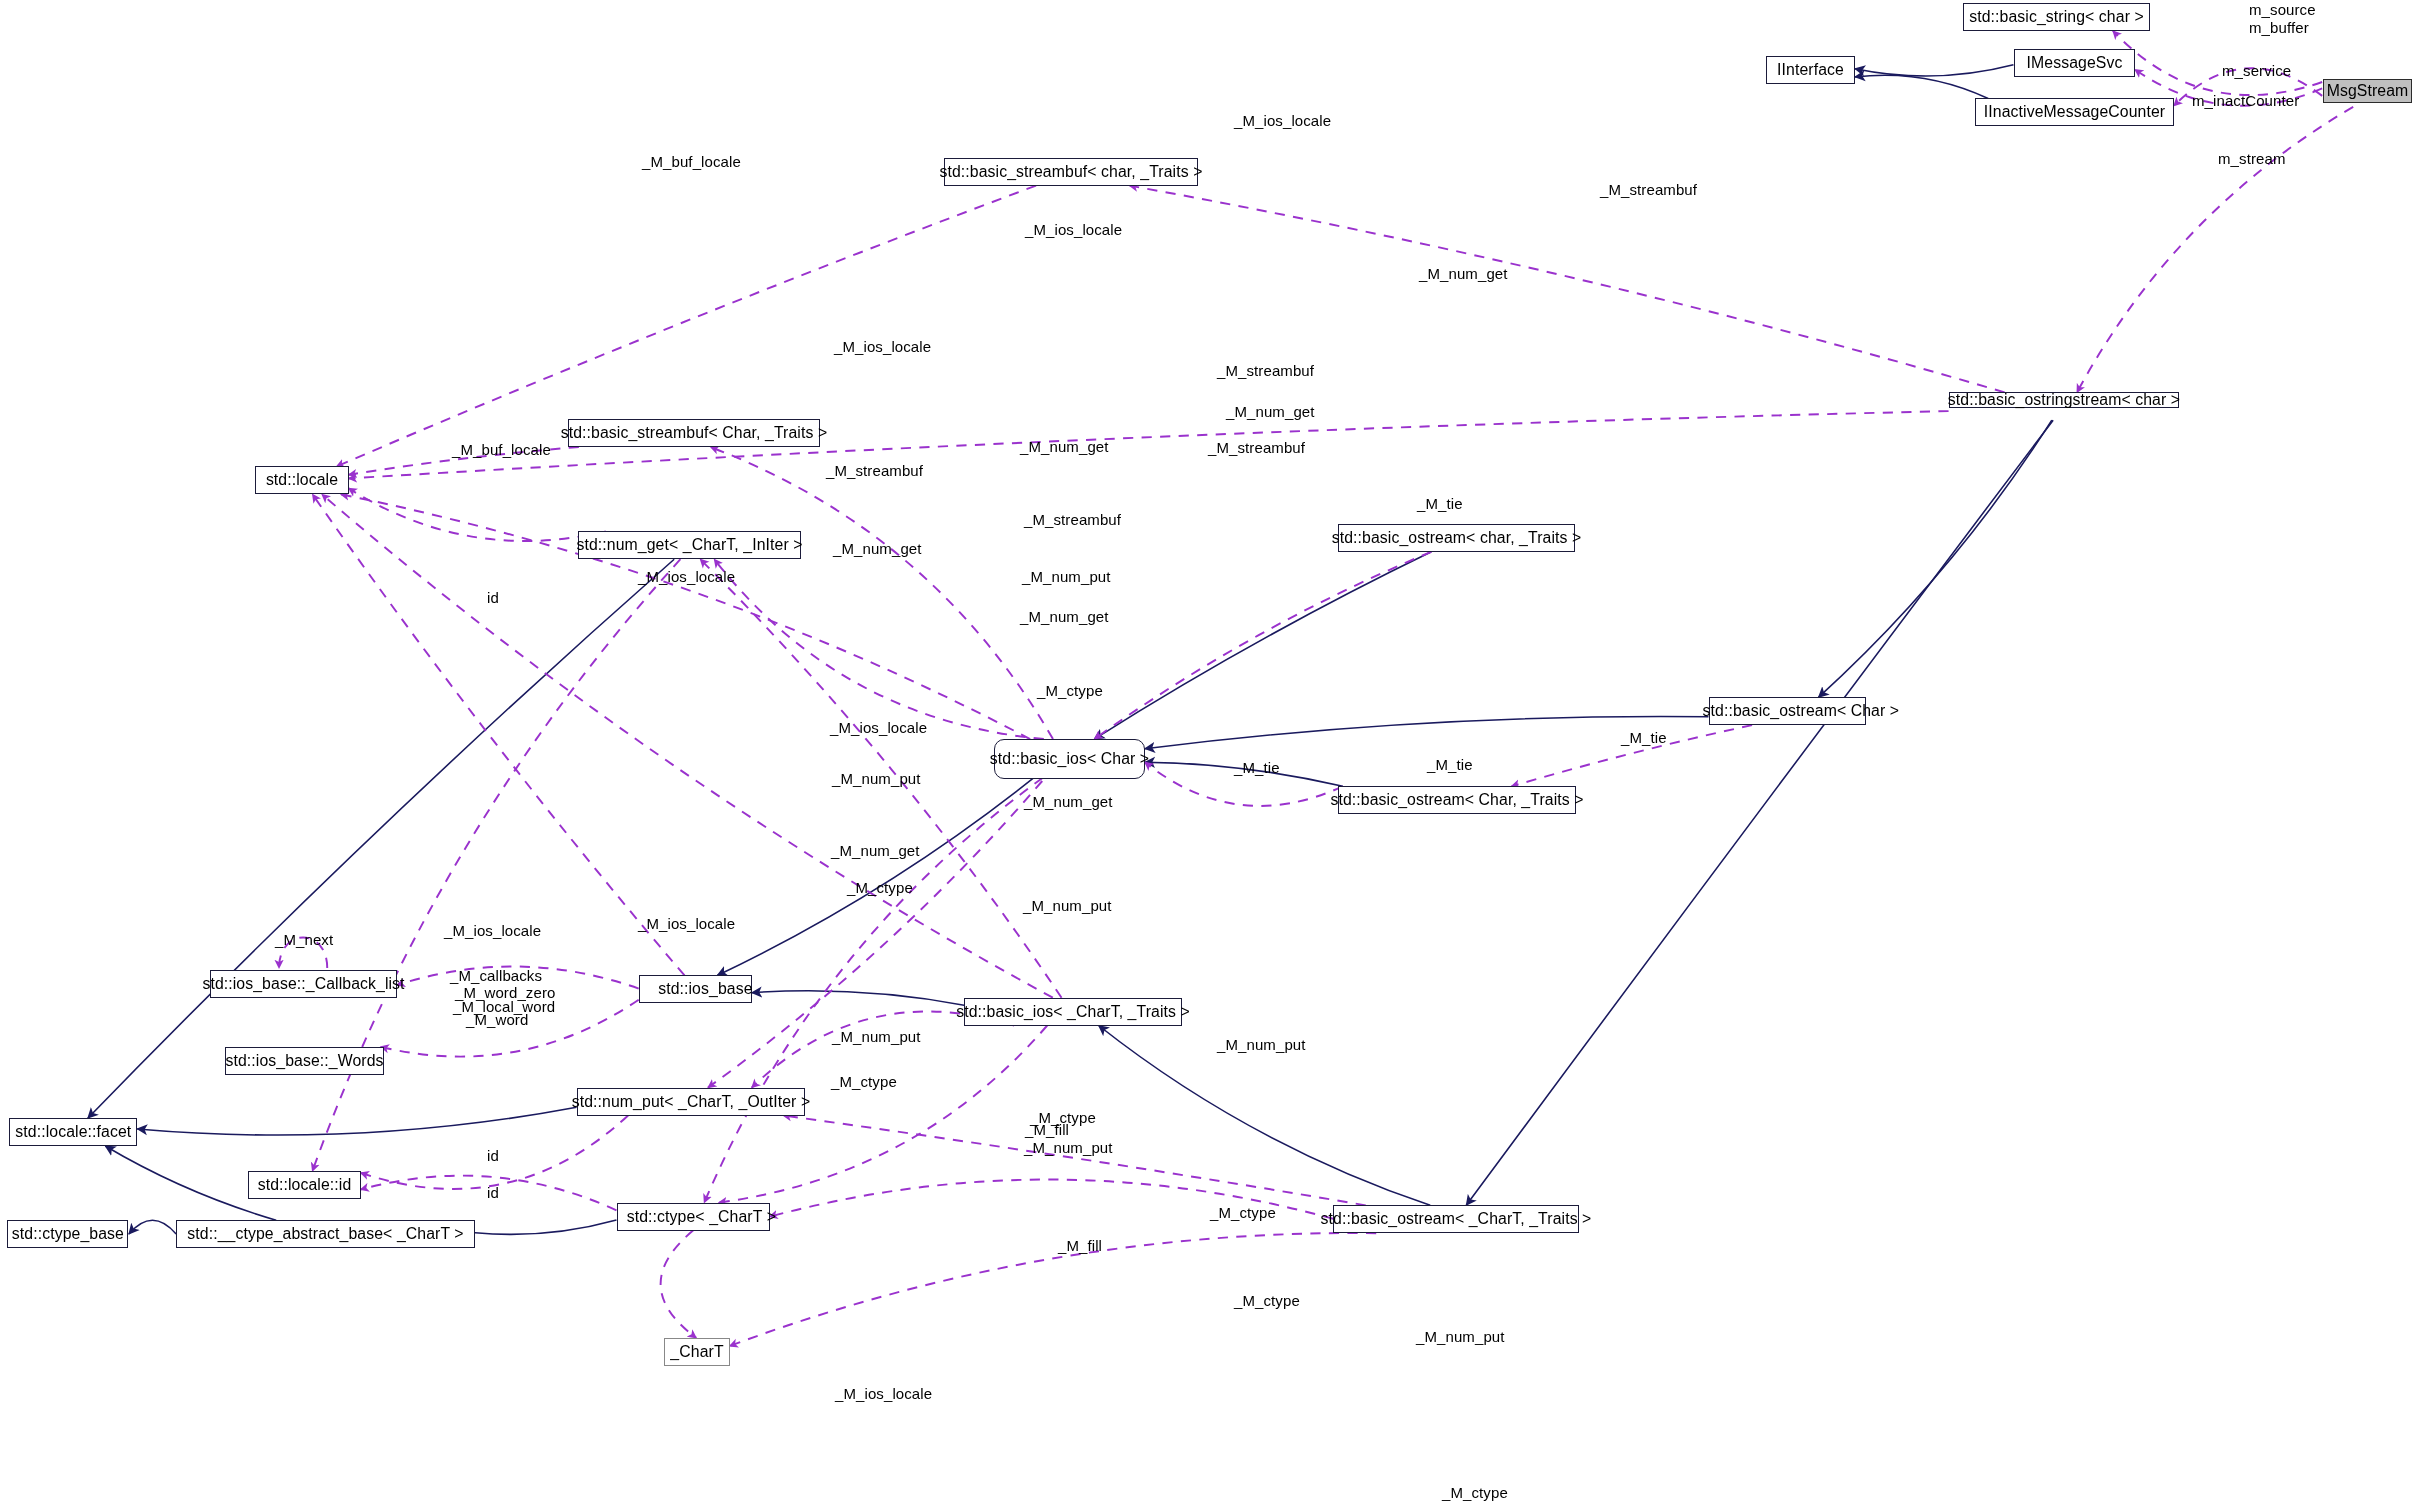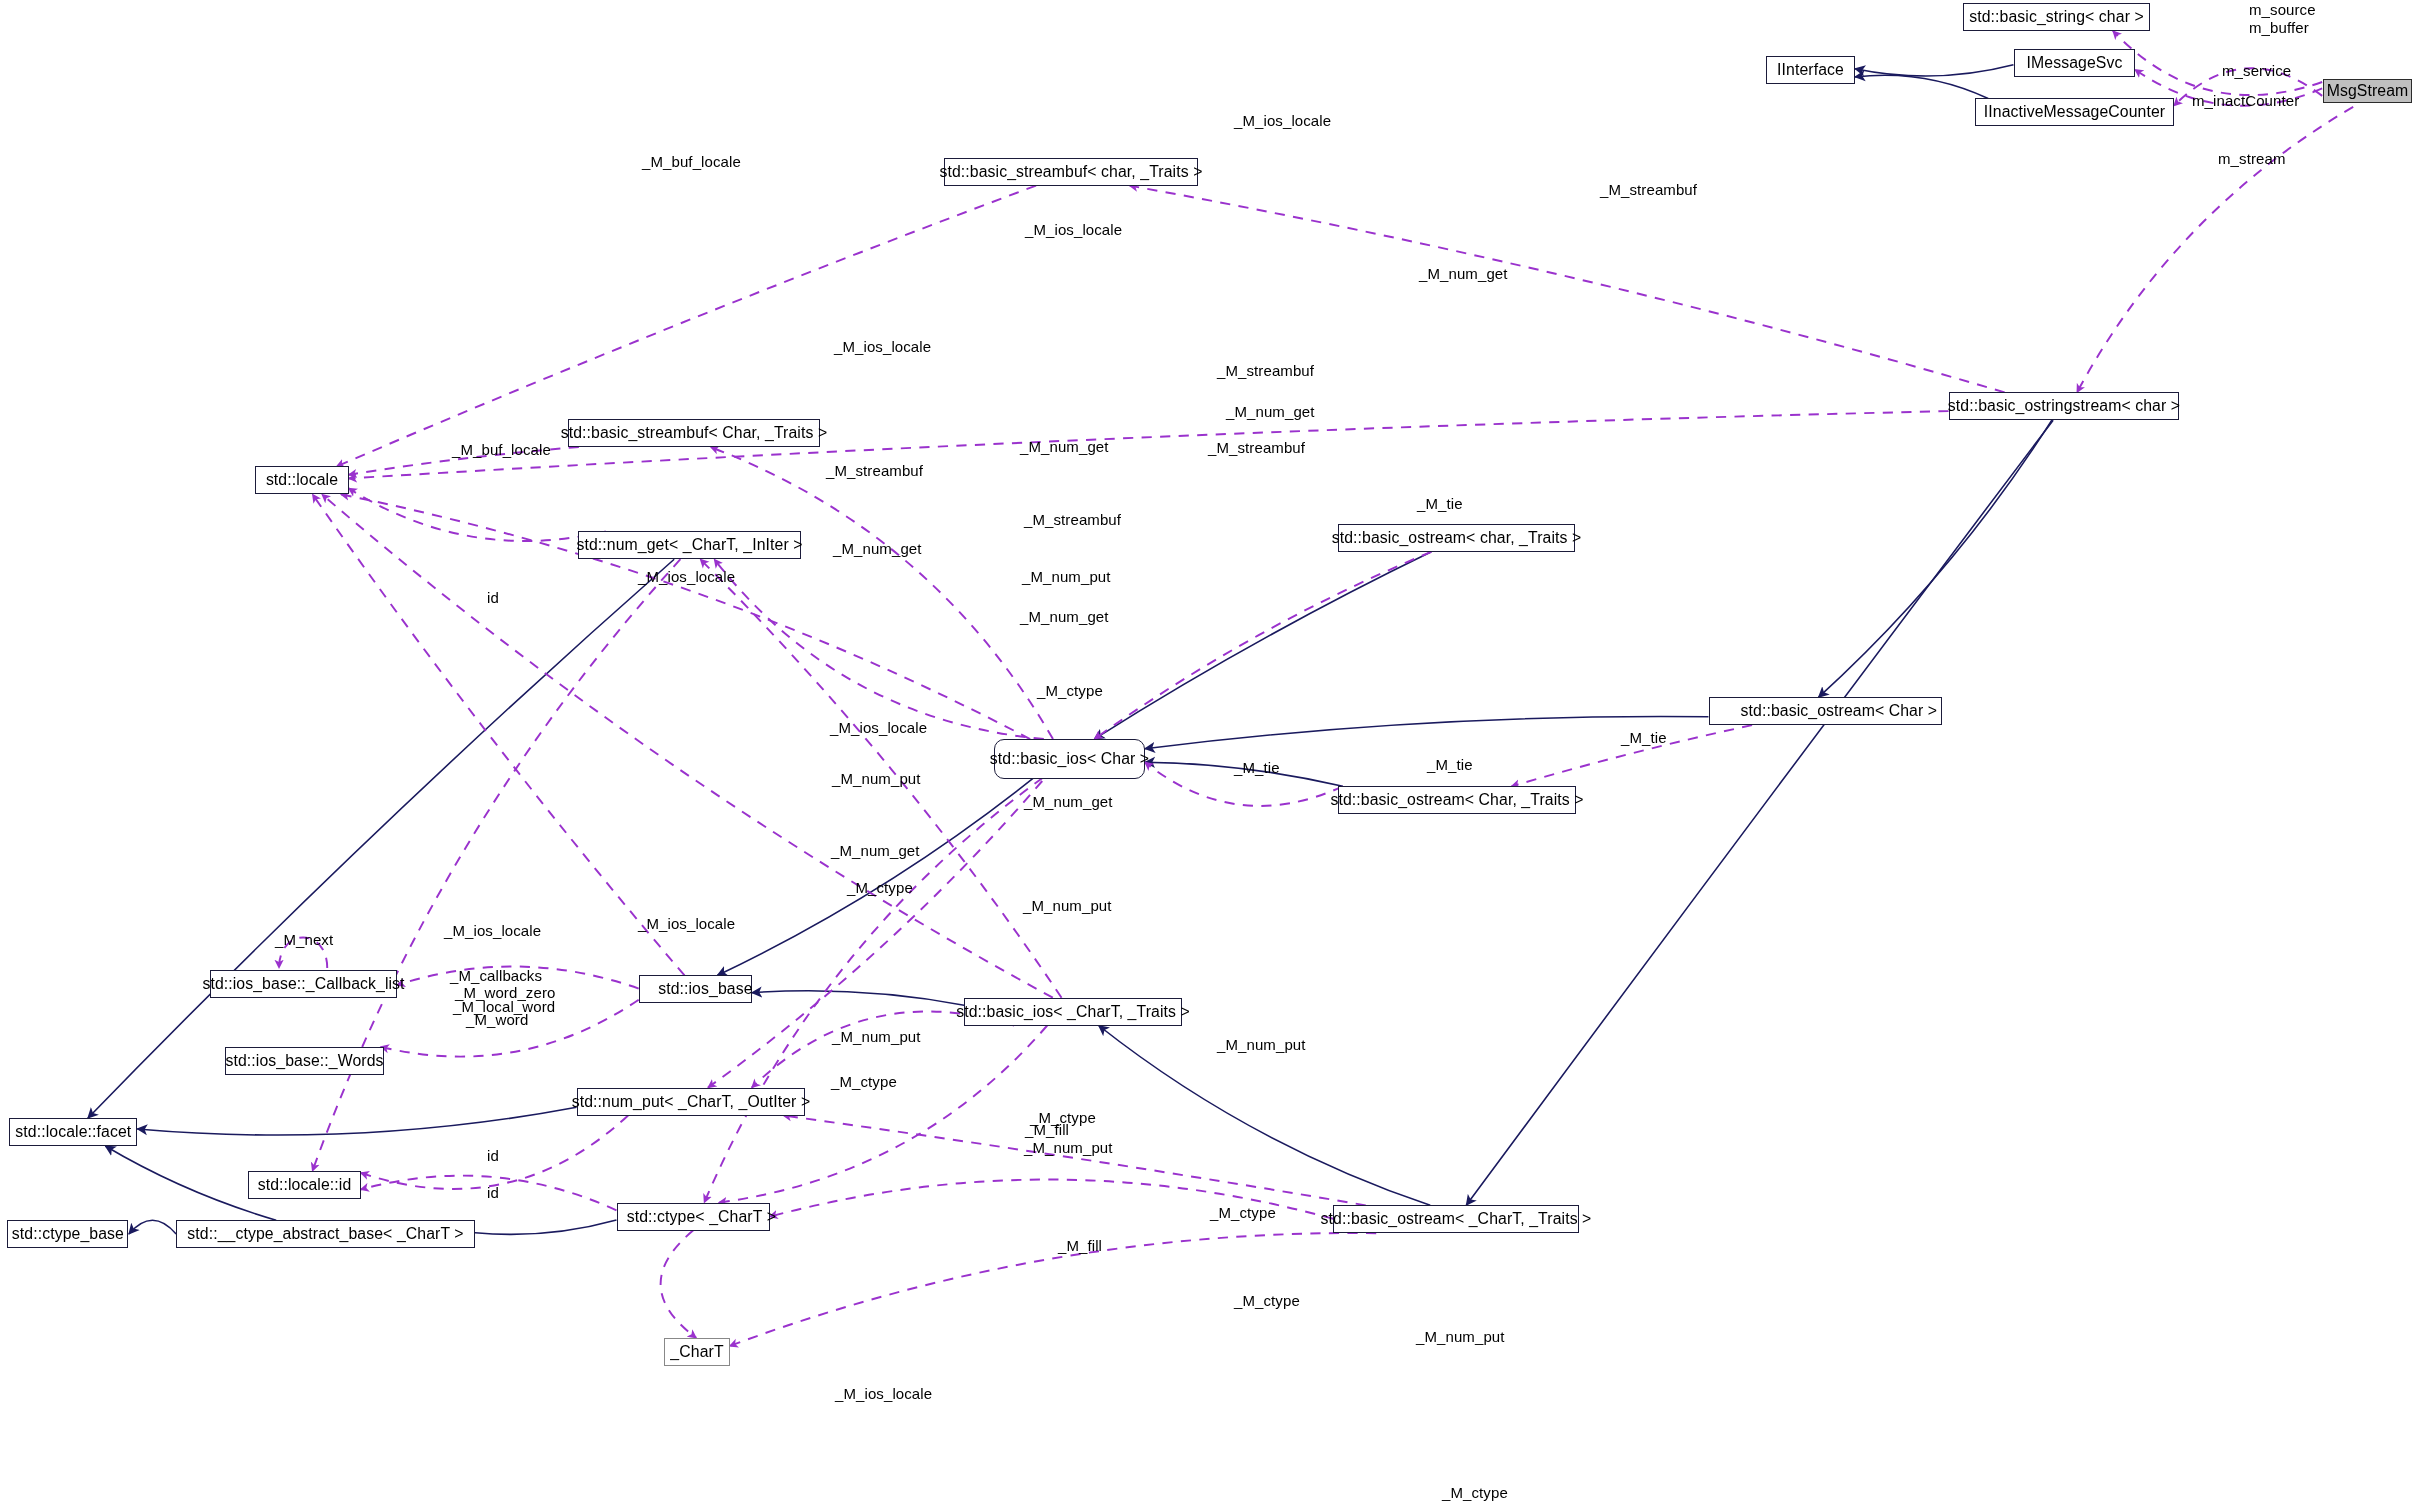--- a/index.html
+++ b/index.html
@@ -135,36 +135,36 @@
       </div>
       <div class="node" style="left: 2014px; top: 49px; width: 121px; height: 28px;">
         <span>IMessageSvc</span>
       </div>
       <div class="node" style="left: 1975px; top: 98px; width: 199px; height: 28px;">
         <span>IInactiveMessageCounter</span>
       </div>
       <div class="node" style="left: 944px; top: 158px; width: 254px; height: 28px;">
         <span>std::basic_streambuf&lt; char, _Traits &gt;</span>
       </div>
-      <div class="node" style="left: 1949px; top: 392px; width: 230px; height: 28px;">
+      <div class="node" style="left: 1949px; top: 392px; width: 230px; height: 16px;">
         <span>std::basic_ostringstream&lt; char &gt;</span>
       </div>
       <div class="node" style="left: 568px; top: 419px; width: 252px; height: 28px;">
         <span>std::basic_streambuf&lt; Char, _Traits &gt;</span>
       </div>
       <div class="node" style="left: 255px; top: 466px; width: 94px; height: 28px;">
         <span>std::locale</span>
       </div>
       <div class="node" style="left: 578px; top: 531px; width: 223px; height: 28px;">
         <span>std::num_get&lt; _CharT, _InIter &gt;</span>
       </div>
       <div class="node" style="left: 1338px; top: 524px; width: 237px; height: 28px;">
         <span>std::basic_ostream&lt; char, _Traits &gt;</span>
       </div>
-      <div class="node" style="left: 1709px; top: 697px; width: 233px; height: 28px; padding-left: 35px;">
+      <div class="node" style="left: 1709px; top: 697px; width: 157px; height: 28px; padding-left: 35px;">
         <span>std::basic_ostream&lt; Char &gt;</span>
       </div>
       <div class="node" style="left: 994px; top: 739px; width: 151px; height: 40px; border-radius: 10px;">
         <span>std::basic_ios&lt; Char &gt;</span>
       </div>
       <div class="node" style="left: 1338px; top: 786px; width: 238px; height: 28px;">
         <span>std::basic_ostream&lt; Char, _Traits &gt;</span>
       </div>
       <div class="node" style="left: 210px; top: 970px; width: 187px; height: 28px;">
         <span>std::ios_base::_Callback_list</span>

